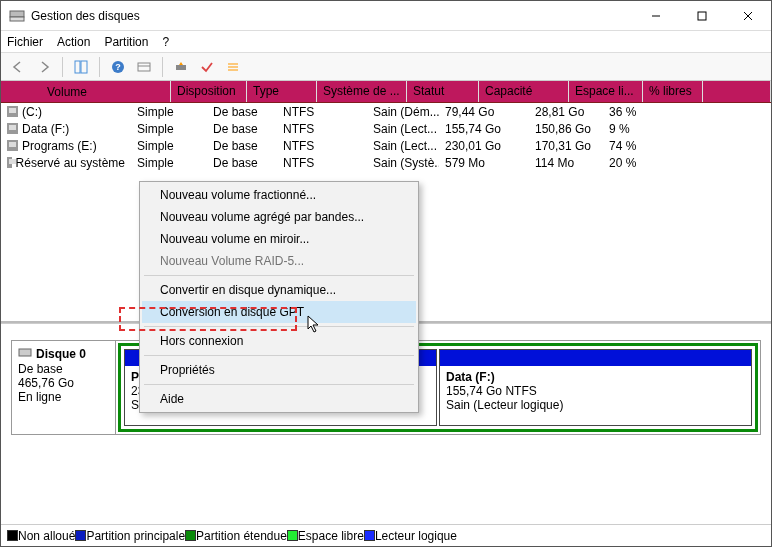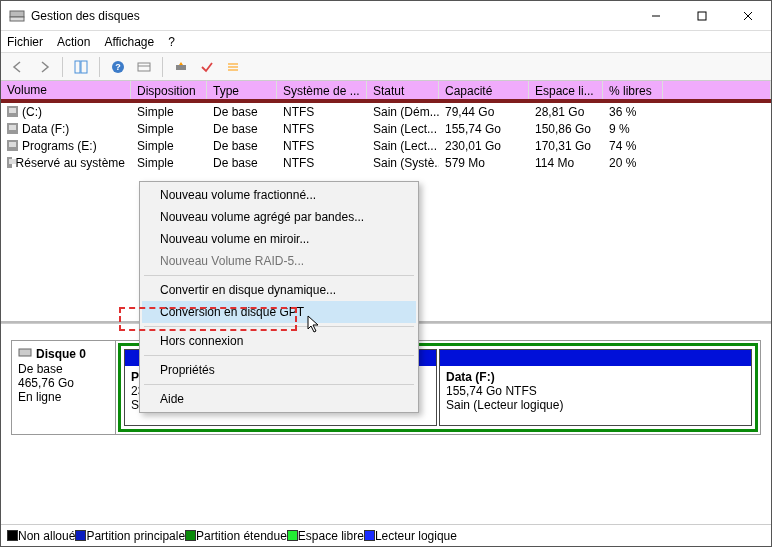--- a/index.html
+++ b/index.html
@@ -57,22 +57,23 @@
   }
   .tbtn svg { width: 14px; height: 14px; }
   .sep { width: 1px; height: 20px; background: #ccc; margin: 0 3px; }
   
   .volumes {
     border-bottom: 2px solid #bbb;
   }
   .vol-head {
     display: flex;
     height: 22px;
-    background: #f0abfc;
-    border-bottom: 4px solid #7f1d1d;
+    background: #be185d;
+    border-bottom: 1px solid #7f1d1d;
+    padding-left: 40px;
   }
   .vol-head div {
     padding: 3px 6px;
     border-right: 1px solid #ddd;
     font-size: 12px;
     white-space: nowrap;
     overflow: hidden;
   }
   .vol-row { display: flex; height: 17px; align-items: center; }
   .vol-row div { padding: 0 6px; font-size: 12px; white-space: nowrap; overflow: hidden; }
@@ -195,21 +196,21 @@
         <svg viewBox="0 0 10 10">
           <line x1="1" y1="1" x2="9" y2="9" stroke="#000"></line>
           <line x1="9" y1="1" x2="1" y2="9" stroke="#000"></line>
         </svg>
       </div>
   </div>
 
   <div class="menubar">
     <span>Fichier</span>
     <span>Action</span>
-    <span>Affichage</span>
+    <span>Partition</span>
     <span>?</span>
   </div>
 
   <div class="toolbar">
     <div class="tbtn">
         <svg viewBox="0 0 14 14">
           <path d="M9 2 L3 7 L9 12" fill="none" stroke="#888" stroke-width="1.5"></path>
         </svg>
       </div>
     <div class="tbtn">

